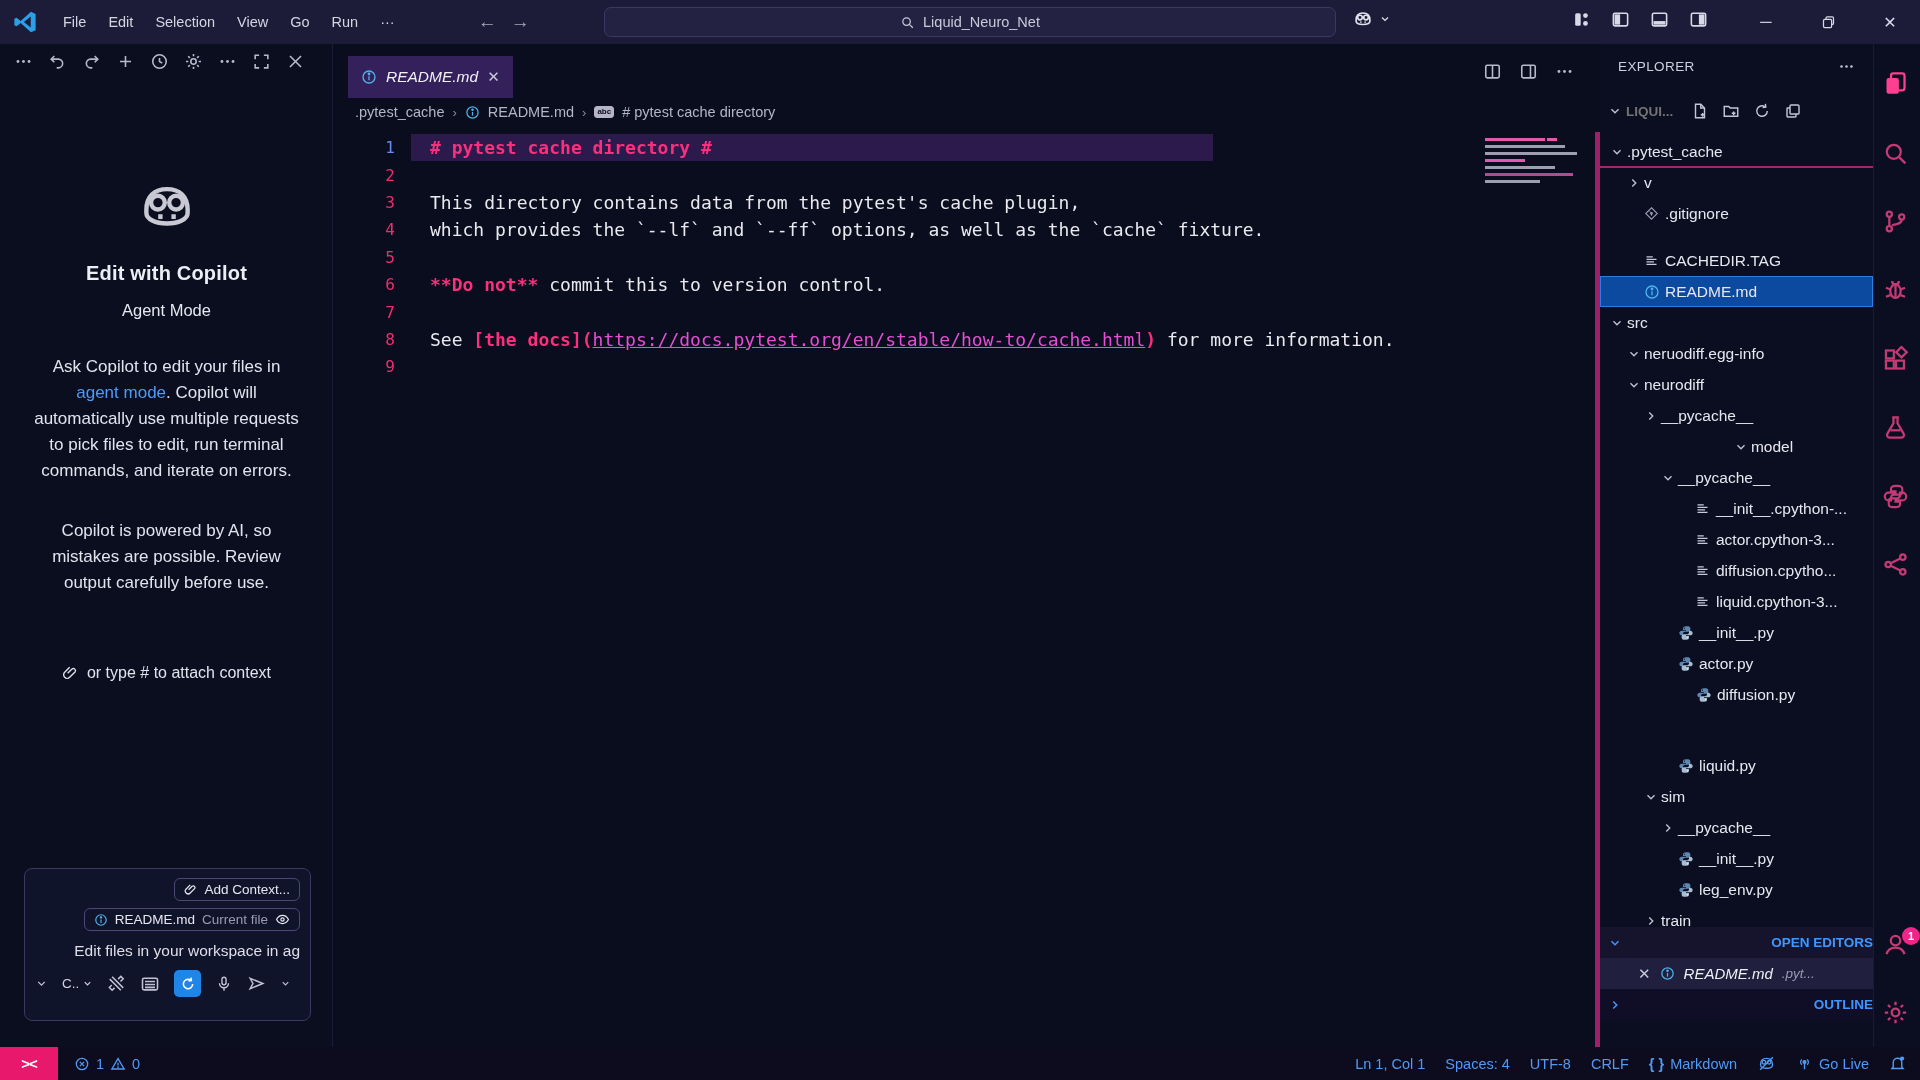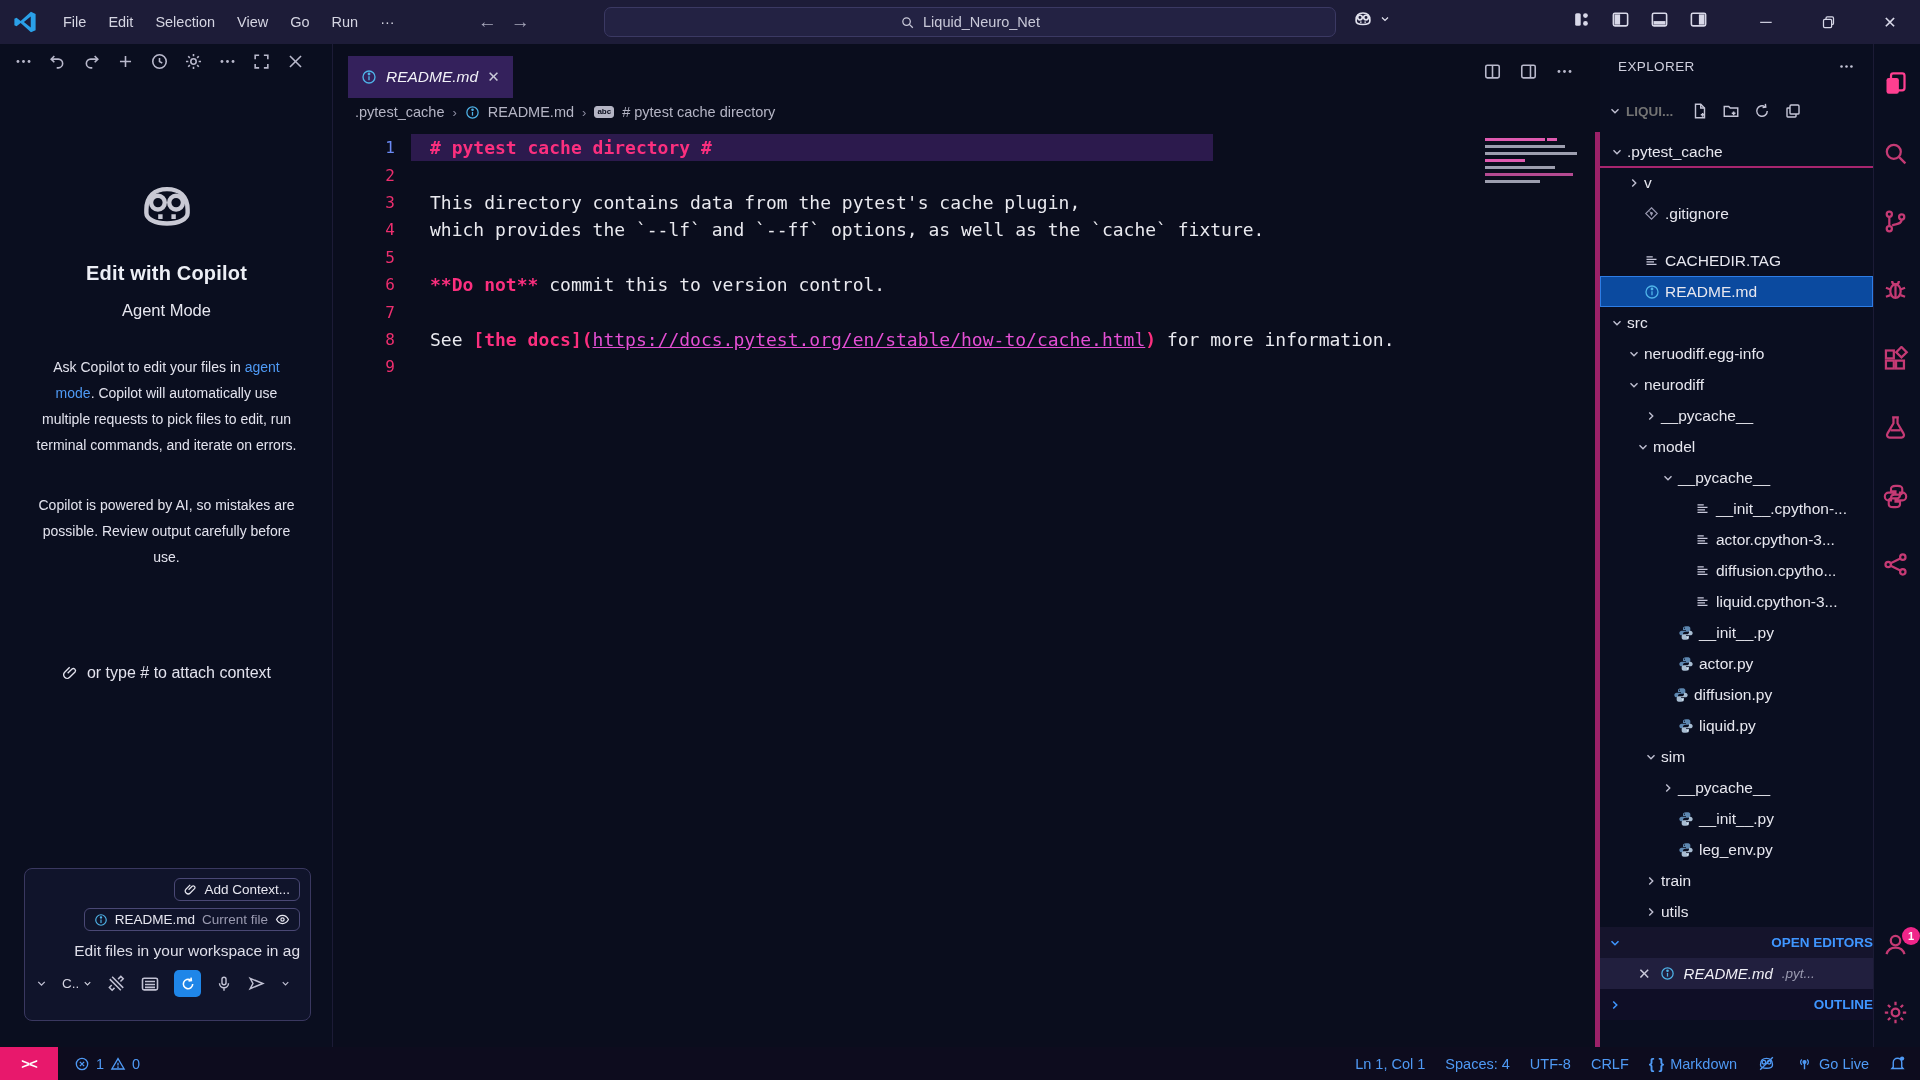--- a/index.html
+++ b/index.html
@@ -26,21 +26,21 @@
   #workbench { position:absolute; left:0; top:44px; width:1920px; height:1003px; }
 
   
   #copilot-panel { position:absolute; left:0; top:0; width:333px; height:1003px;
     background:#0a0e1f; border-right:1px solid #1c1b36; }
   #cp-toolbar { position:absolute; left:14px; top:8px; display:flex; gap:15px; align-items:center; color:#b9b9cc; }
   #cp-body { position:absolute; left:0; top:130px; width:333px; text-align:center; }
   #cp-robot { color:#c9c9d4; margin:0 auto; width:66px; }
   #cp-title { font-size:20px; font-weight:bold; margin-top:22px; letter-spacing:.2px; }
   #cp-subtitle { font-size:16.5px; margin-top:16px; color:#e7e7f0; }
-  .cp-para { width:266px; margin:34px auto 0; font-size:14px; line-height:26px; color:#e3e3ee; }
+  .cp-para { width:266px; margin:34px auto 0; font-size:17px; line-height:26px; color:#e3e3ee; }
   .cp-link { color:#4f9af5; }
   #cp-attach-hint { position:absolute; left:0; top:620px; width:333px; display:flex;
     justify-content:center; gap:9px; font-size:16px; color:#e3e3ee; align-items:center; }
   #chatbox { position:absolute; left:24px; top:824px; width:287px; height:153px;
     background:#10142b; border:1px solid #3a3860; border-radius:8px; padding:9px 10px;text-align:right; }
   .chip { display:inline-flex; align-items:center; gap:7px; border:1px solid #4a4875;
     border-radius:6px; padding:3px 9px; font-size:13.5px; color:#e7e7f0; margin-bottom:7px; }
   .chip .dim { color:#9a9ab0; }
   #chat-placeholder { font-size:15.5px; color:#dfdfea; margin:4px 0 10px 2px; white-space:nowrap; overflow:hidden; }
   #chat-toolbar { display:flex; align-items:center; gap:14px; color:#c2c2d4; }
@@ -508,21 +508,21 @@
           <span>neurodiff</span>
         </div>
         <div class="tree-row" style="padding-left: 44px;">
           <span class="chev">
             <svg width="14" height="14" viewBox="0 0 24 24" fill="none" stroke="currentColor" stroke-width="2.4">
               <path d="m9 6 6 6-6 6"></path>
             </svg>
           </span>
           <span>__pycache__</span>
         </div>
-        <div class="tree-row" style="padding-left: 36px;">
+        <div class="tree-row" style="padding-left: 54px; justify-content: center;">
           <span class="chev">
             <svg width="14" height="14" viewBox="0 0 24 24" fill="none" stroke="currentColor" stroke-width="2.4">
               <path d="m6 9 6 6 6-6"></path>
             </svg>
           </span>
           <span>model</span>
         </div>
         <div class="tree-row" style="padding-left: 61px;">
           <span class="chev">
             <svg width="14" height="14" viewBox="0 0 24 24" fill="none" stroke="currentColor" stroke-width="2.4">
@@ -584,33 +584,33 @@
           <span class="ficon">
             <svg width="16" height="16" viewBox="0 0 24 24">
               <path fill="#5d87b0" d="M12 2c-3.5 0-4.5 1.5-4.5 3v2.5H12v1H5.5C3.5 8.5 2 10 2 12s1.5 3.5 3.5 3.5h2v-2.3c0-2 1.7-3.2 3.7-3.2h4.3c1.6 0 3-1.3 3-3V5c0-1.5-1.5-3-3-3z"></path>
               <path fill="#a8bdd2" d="M12 22c3.5 0 4.5-1.5 4.5-3v-2.5H12v-1h6.5c2 0 3.5-1.5 3.5-3.5s-1.5-3.5-3.5-3.5h-2v2.3c0 2-1.7 3.2-3.7 3.2H8.5c-1.6 0-3 1.3-3 3V19c0 1.5 1.5 3 3 3z"></path>
               <circle cx="9.7" cy="4.8" r=".9" fill="#0a0e20"></circle>
               <circle cx="14.3" cy="19.2" r=".9" fill="#fff"></circle>
             </svg>
           </span>
           <span>actor.py</span>
         </div>
-        <div class="tree-row" style="padding-left: 56px;">
+        <div class="tree-row" style="padding-left: 79px;">
           <span class="chev"></span>
           <span class="ficon">
             <svg width="16" height="16" viewBox="0 0 24 24">
               <path fill="#5d87b0" d="M12 2c-3.5 0-4.5 1.5-4.5 3v2.5H12v1H5.5C3.5 8.5 2 10 2 12s1.5 3.5 3.5 3.5h2v-2.3c0-2 1.7-3.2 3.7-3.2h4.3c1.6 0 3-1.3 3-3V5c0-1.5-1.5-3-3-3z"></path>
               <path fill="#a8bdd2" d="M12 22c3.5 0 4.5-1.5 4.5-3v-2.5H12v-1h6.5c2 0 3.5-1.5 3.5-3.5s-1.5-3.5-3.5-3.5h-2v2.3c0 2-1.7 3.2-3.7 3.2H8.5c-1.6 0-3 1.3-3 3V19c0 1.5 1.5 3 3 3z"></path>
               <circle cx="9.7" cy="4.8" r=".9" fill="#0a0e20"></circle>
               <circle cx="14.3" cy="19.2" r=".9" fill="#fff"></circle>
             </svg>
           </span>
           <span>diffusion.py</span>
         </div>
-        <div class="tree-row" style="padding-left: 61px;">
+        <div class="tree-row" style="padding-left: 61px; margin-top: 40px;">
           <span class="chev"></span>
           <span class="ficon">
             <svg width="16" height="16" viewBox="0 0 24 24">
               <path fill="#5d87b0" d="M12 2c-3.5 0-4.5 1.5-4.5 3v2.5H12v1H5.5C3.5 8.5 2 10 2 12s1.5 3.5 3.5 3.5h2v-2.3c0-2 1.7-3.2 3.7-3.2h4.3c1.6 0 3-1.3 3-3V5c0-1.5-1.5-3-3-3z"></path>
               <path fill="#a8bdd2" d="M12 22c3.5 0 4.5-1.5 4.5-3v-2.5H12v-1h6.5c2 0 3.5-1.5 3.5-3.5s-1.5-3.5-3.5-3.5h-2v2.3c0 2-1.7 3.2-3.7 3.2H8.5c-1.6 0-3 1.3-3 3V19c0 1.5 1.5 3 3 3z"></path>
               <circle cx="9.7" cy="4.8" r=".9" fill="#0a0e20"></circle>
               <circle cx="14.3" cy="19.2" r=".9" fill="#fff"></circle>
             </svg>
           </span>
           <span>liquid.py</span>

